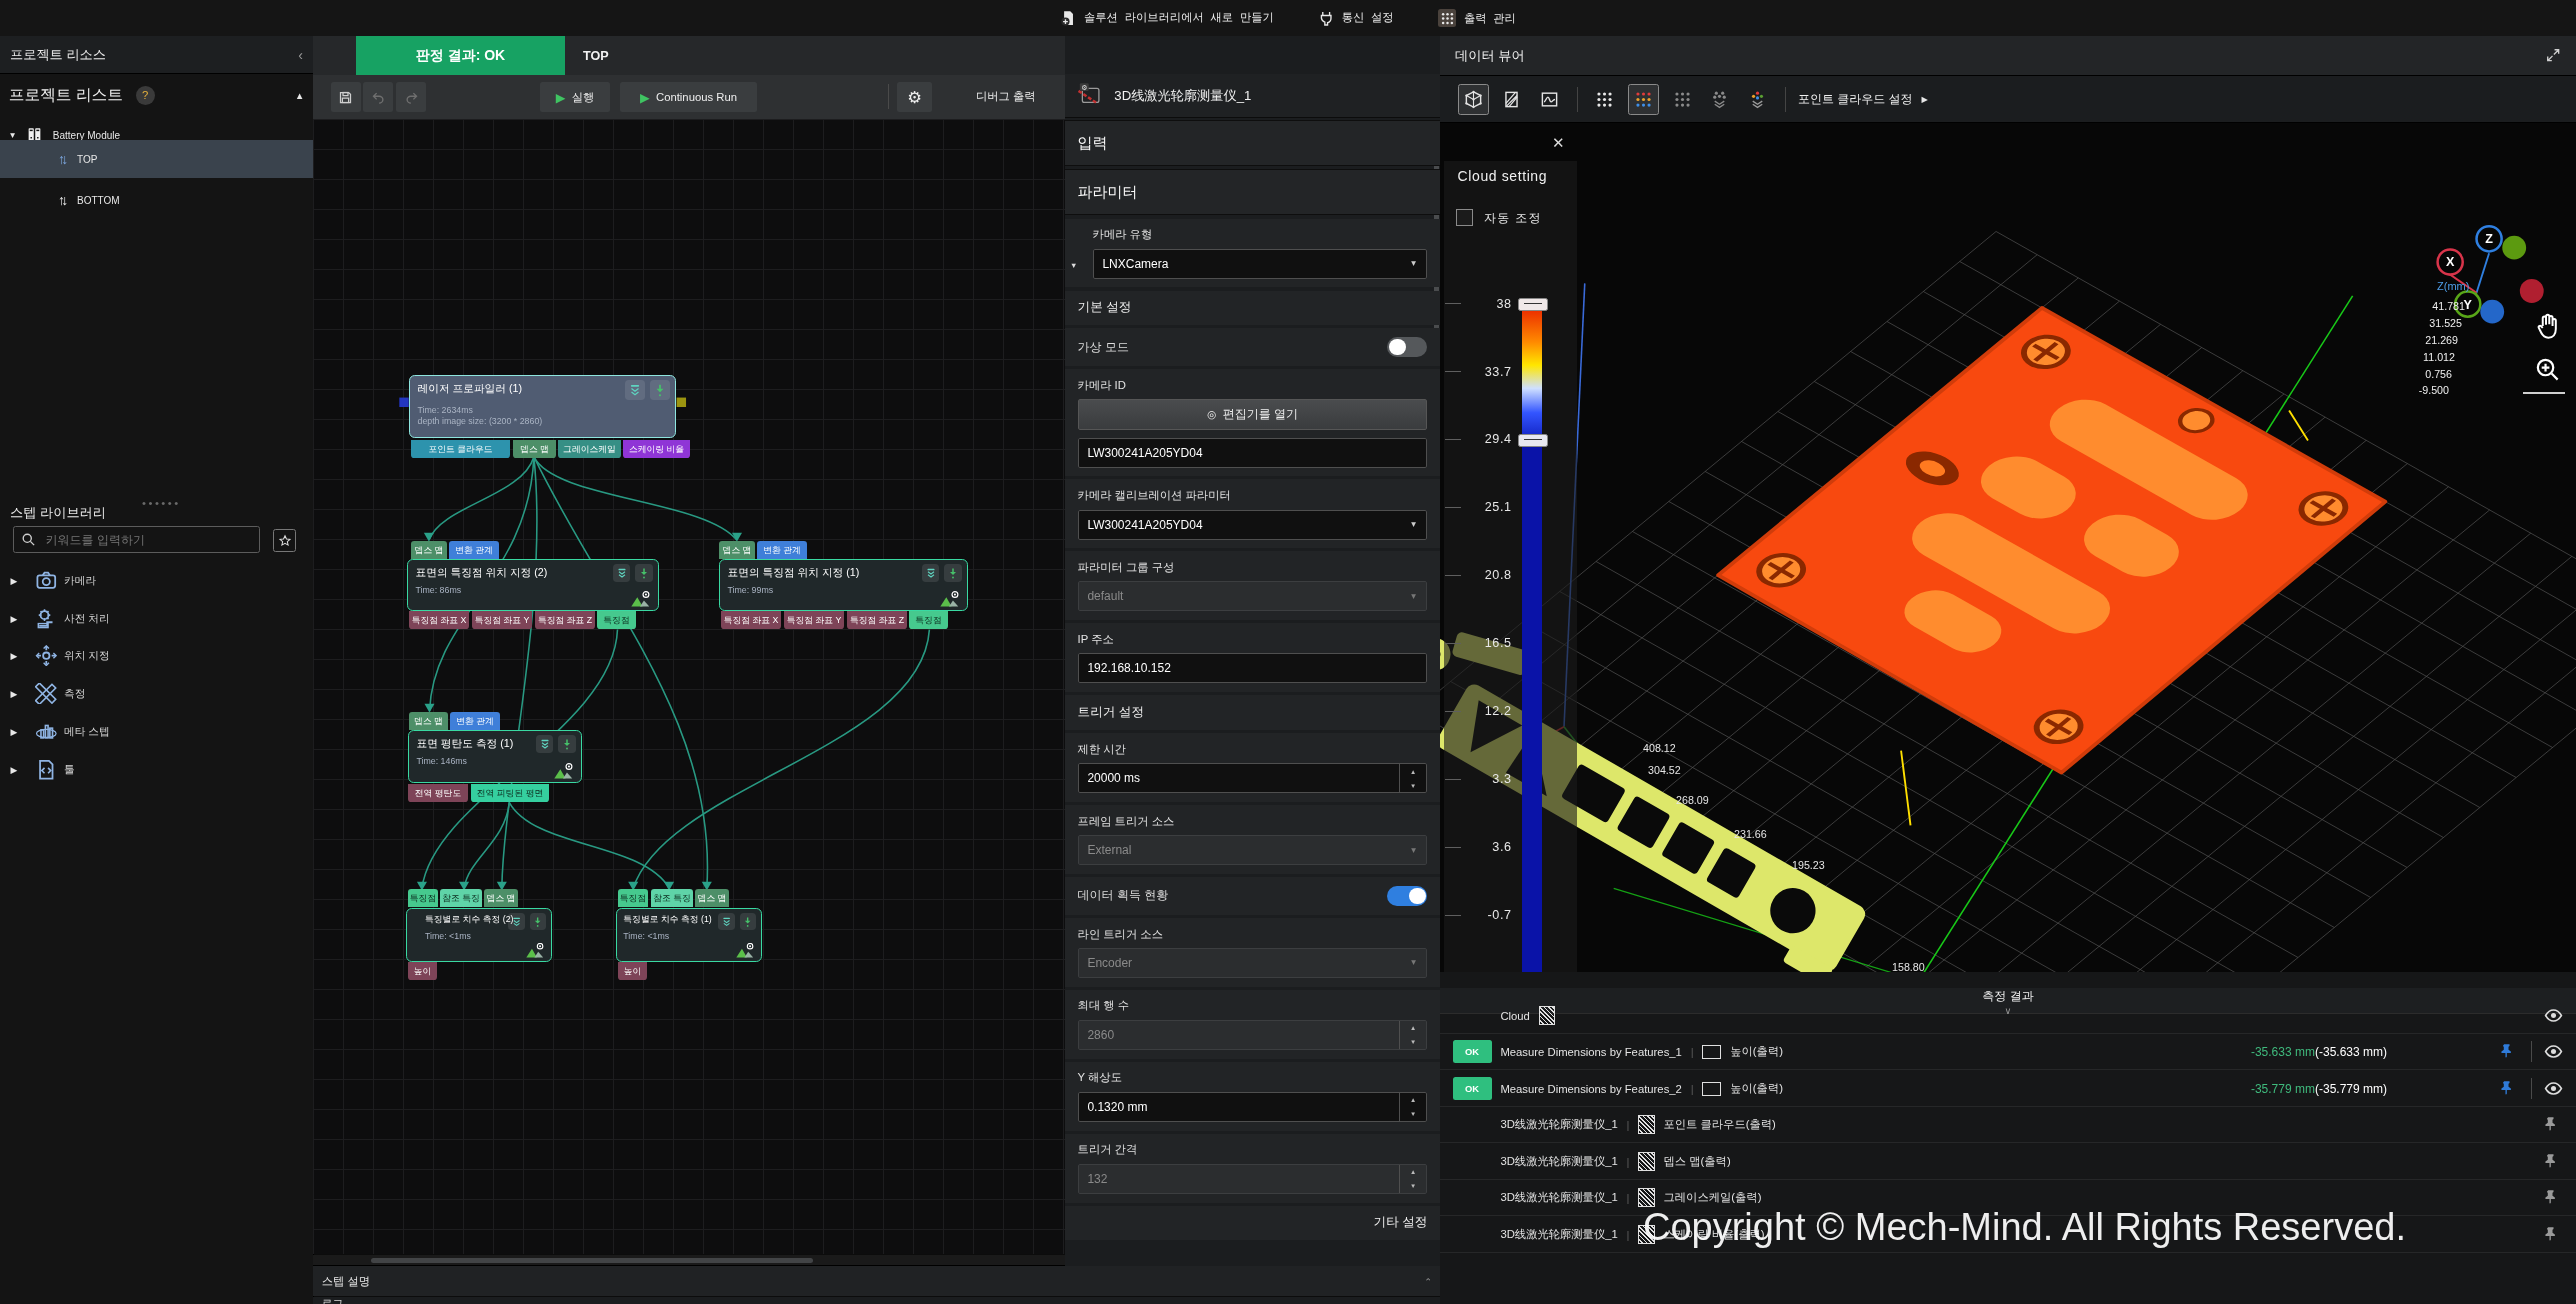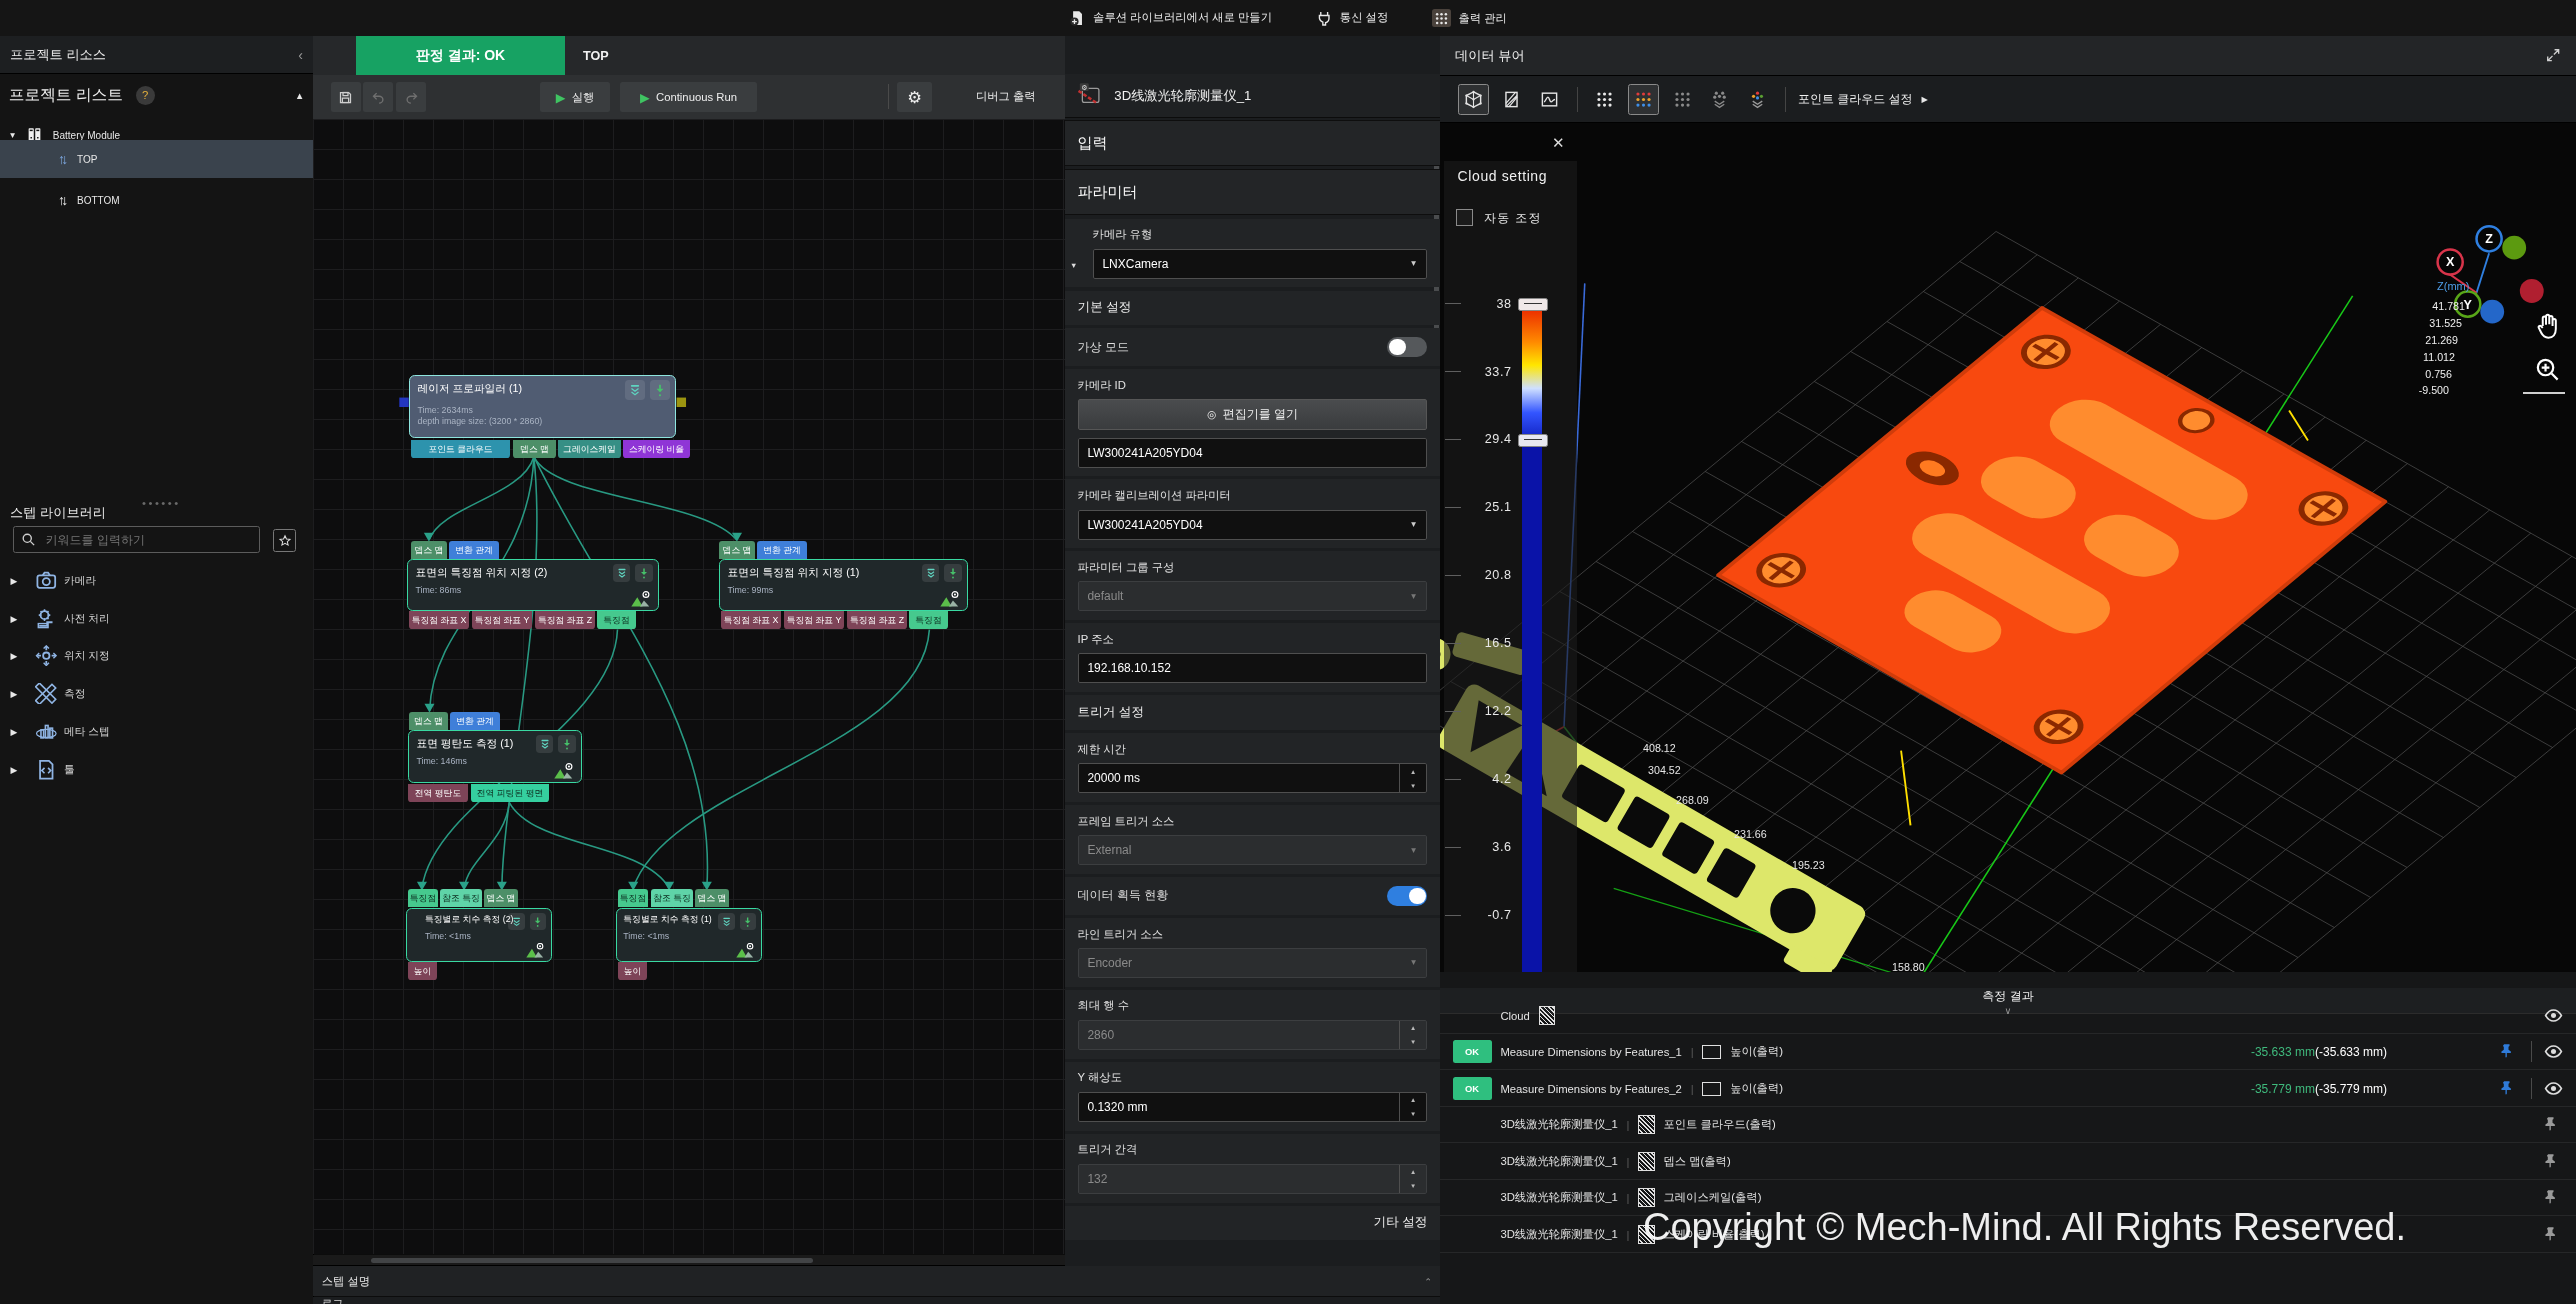--- a/index.html
+++ b/index.html
@@ -5,21 +5,21 @@
   html,body{margin:0;padding:0;background:#000;}
   #root{position:relative;width:2576px;height:1304px;background:#0c0c0c;overflow:hidden;
         font-family:"Liberation Sans",sans-serif;color:#ddd;}
   .abs{position:absolute;}
   .flex{display:flex;align-items:center;}
   svg{display:block;}
   .ico{flex:0 0 auto;}
 
   
   .topbar{left:0;top:0;width:2576px;height:36px;background:#151515;border-bottom:0.6px solid #000;
-          display:flex;align-items:center;justify-content:center;gap:44px;font-size:11.3px;color:#eee;}
+          display:flex;align-items:center;justify-content:center;gap:44px;font-size:11.3px;color:#eee;font-family:Liberation Mono, monospace;}
   .topbar .item{display:flex;align-items:center;gap:7.5px;cursor:default;}
   .badge-bg{background:#4a423c;border-radius:2.5px;padding:1.9px;}
 
   
   .sidebar{left:0;top:36px;width:313px;height:1269px;background:#141414;border-right:0.6px solid #000;}
   .sb-h1{position:absolute;left:0;top:0;width:313px;height:38px;background:#1d1f21;border-bottom:0.6px solid #000;
          display:flex;align-items:center;padding:0 10px;box-sizing:border-box;font-size:13.2px;color:#e8e8e8;}
   .sb-h2{position:absolute;left:0;top:38px;width:313px;height:42px;display:flex;align-items:center;
          padding:0 8.8px;box-sizing:border-box;font-size:15.7px;color:#f0f0f0;}
   .qbadge{width:19px;height:19px;border-radius:50%;background:#3a3a3a;color:#e8b33c;font-size:11.3px;
@@ -1002,21 +1002,21 @@
         <div class="tick-lab" style="left:17.6px;top:309px;">29.4</div>
       <div class="tick-dash" style="left:5px;top:384px;"></div>
         <div class="tick-lab" style="left:17.6px;top:377px;">25.1</div>
       <div class="tick-dash" style="left:5px;top:452px;"></div>
         <div class="tick-lab" style="left:17.6px;top:445px;">20.8</div>
       <div class="tick-dash" style="left:5px;top:520px;"></div>
         <div class="tick-lab" style="left:17.6px;top:513px;">16.5</div>
       <div class="tick-dash" style="left:5px;top:588px;"></div>
         <div class="tick-lab" style="left:17.6px;top:581px;">12.2</div>
       <div class="tick-dash" style="left:5px;top:656px;"></div>
-        <div class="tick-lab" style="left:17.6px;top:649px;">4.2</div>
+        <div class="tick-lab" style="left:17.6px;top:649px;">3.3</div>
       <div class="tick-dash" style="left:5px;top:724px;"></div>
         <div class="tick-lab" style="left:17.6px;top:717px;">3.6</div>
       <div class="tick-dash" style="left:5px;top:792px;"></div>
         <div class="tick-lab" style="left:17.6px;top:785px;">-0.7</div>
 
       <div class="abs" style="left:82px;top:181px;width:20px;height:136px;background:linear-gradient(#e81e00,#ff8a00 28%,#ffe600 45%,#cfe0ff 62%,#3355ff 80%,#1020c0);"></div>
       <div class="abs" style="left:82px;top:317px;width:20px;height:543px;background:#0a13a8;"></div>
       <div class="abs" style="left:78px;top:175px;width:28px;height:11.3px;background:#f0e8e8;border-radius:2.5px;border:0.6px solid #888;">
           <div style="margin:4.4px 5px;border-top:1.3px solid #333;"></div>
         </div>

